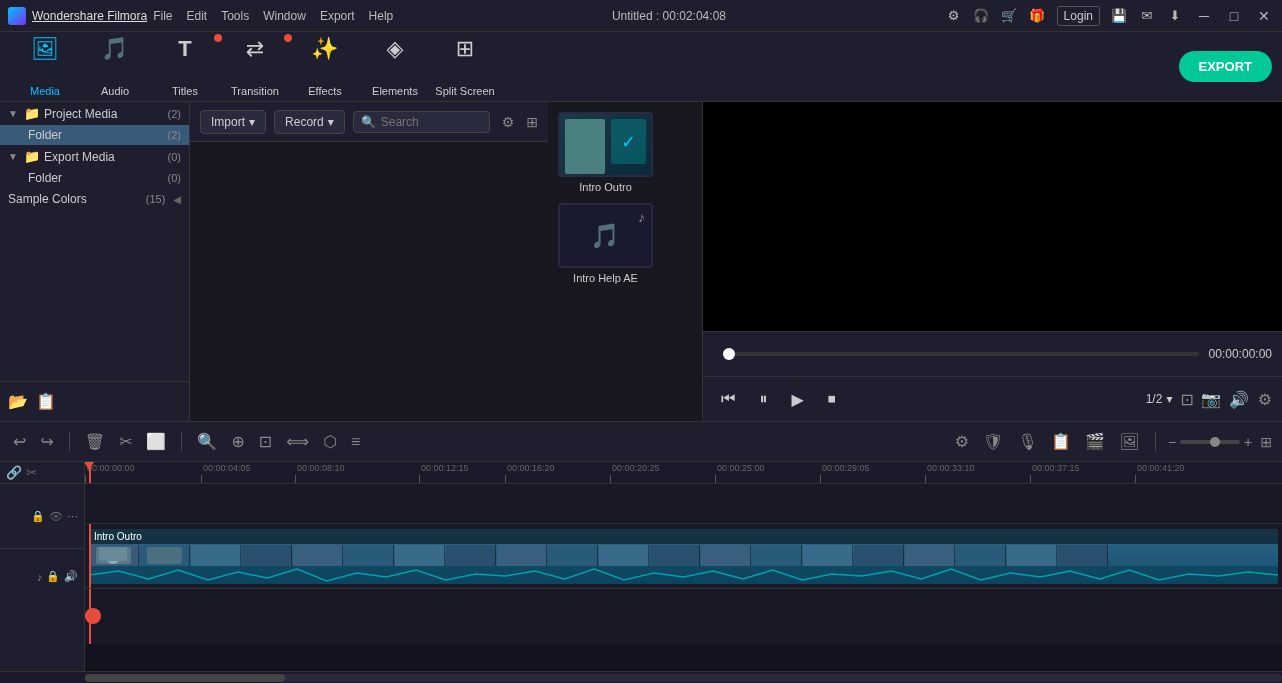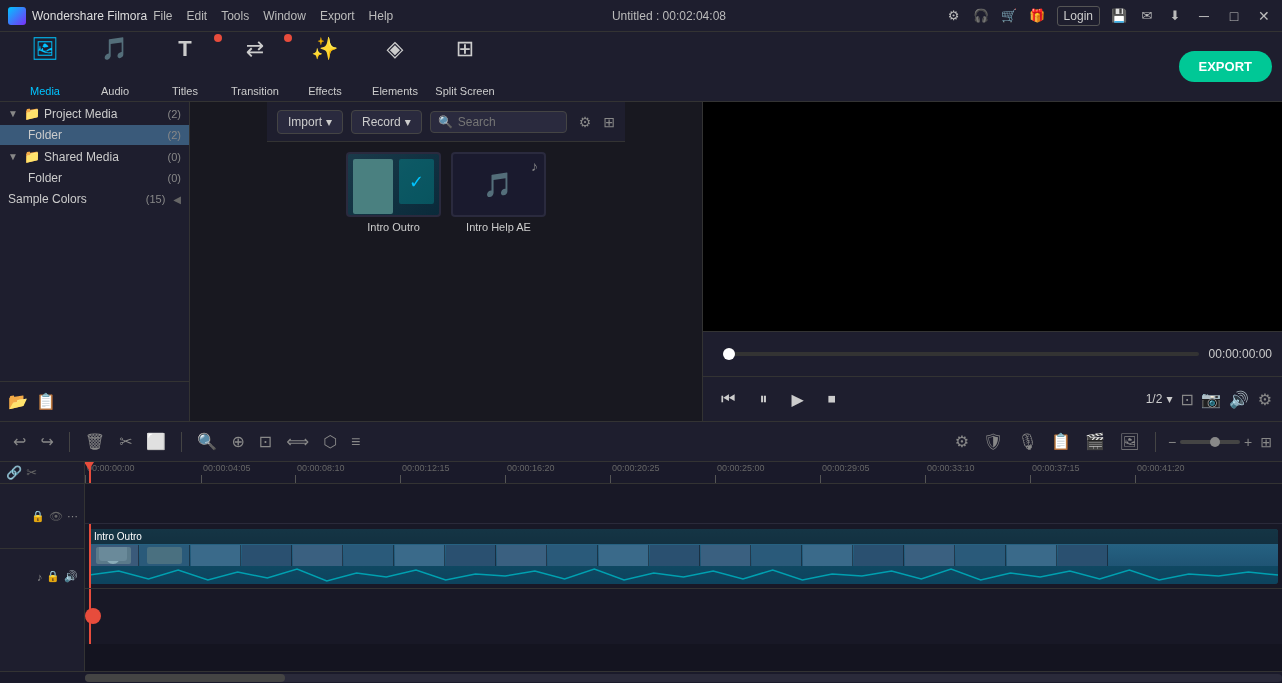--- a/index.html
+++ b/index.html
@@ -5,21 +5,21 @@
     * { margin: 0; padding: 0; box-sizing: border-box; }
     body { width: 1282px; height: 683px; background: #1a1a2e; font-family: 'Segoe UI', Arial, sans-serif; font-size: 12px; color: #ccc; overflow: hidden; }
 
     
     #titlebar {
       width: 100%; height: 32px; background: #1e1e2e; display: flex; align-items: center; justify-content: space-between;
       padding: 0 8px; border-bottom: 1px solid #333;
     }
     #titlebar-left { display: flex; align-items: center; gap: 6px; }
     #titlebar-logo { width: 18px; height: 18px; background: linear-gradient(135deg, #00c4ff, #7b2ff7); border-radius: 3px; }
-    #titlebar-appname { color: #ddd; font-size: 12px; }
+    #titlebar-appname { color: #ddd; font-size: 12px; text-decoration: underline; }
     #titlebar-menu { display: flex; gap: 14px; }
     #titlebar-menu span { color: #bbb; font-size: 12px; cursor: pointer; }
     #titlebar-center { color: #bbb; font-size: 12px; }
     #titlebar-right { display: flex; align-items: center; gap: 10px; }
     .titlebar-icon { width: 18px; height: 18px; display: flex; align-items: center; justify-content: center; color: #bbb; font-size: 13px; cursor: pointer; }
     #login-btn { color: #ccc; font-size: 12px; cursor: pointer; padding: 2px 6px; border: 1px solid #555; border-radius: 3px; }
     .win-btn { width: 20px; height: 20px; display: flex; align-items: center; justify-content: center; color: #bbb; cursor: pointer; font-size: 14px; }
 
     
     #main-toolbar {
@@ -64,21 +64,21 @@
     .tree-child-count { color: #888; font-size: 11px; }
     .simple-row {
       display: flex; align-items: center; padding: 4px 8px; cursor: pointer; gap: 4px;
     }
     .simple-label { flex: 1; font-size: 12px; color: #ccc; }
     .simple-count { color: #888; font-size: 11px; padding-left: 24px; }
     #left-panel-footer { height: 40px; display: flex; align-items: center; padding: 0 8px; gap: 8px; border-top: 1px solid #333; }
     .footer-icon { font-size: 16px; color: #888; cursor: pointer; }
 
     
-    #media-panel { flex: 1; background: #181820; display: flex; flex-direction: column; align-items: center; }
+    #media-panel { flex: 1; background: #181820; display: flex; flex-direction: row; }
     #media-toolbar { height: 40px; display: flex; align-items: center; padding: 0 10px; gap: 8px; border-bottom: 1px solid #333; background: #1e1e2e; }
     #import-btn {
       background: #2a2a3e; border: 1px solid #444; color: #ccc; padding: 4px 10px;
       border-radius: 4px; font-size: 12px; cursor: pointer; display: flex; align-items: center; gap: 4px;
     }
     #record-btn {
       background: #2a2a3e; border: 1px solid #444; color: #ccc; padding: 4px 10px;
       border-radius: 4px; font-size: 12px; cursor: pointer; display: flex; align-items: center; gap: 4px;
     }
     #search-box {
@@ -249,21 +249,21 @@
         <div class="tree-child-row selected" style="background:#3a5a7a;">
           <span class="tree-child-label">Folder</span>
           <span class="tree-child-count">(2)</span>
         </div>
       </div>
 
       <div class="tree-section">
         <div class="tree-row">
           <span class="tree-arrow">▼</span>
           <span class="tree-folder-icon">📁</span>
-          <span class="tree-label">Shared Media</span>
+          <span class="tree-label">Export Media</span>
           <span class="tree-count">(0)</span>
         </div>
         <div class="tree-child-row">
           <span class="tree-child-label">Folder</span>
           <span class="tree-child-count">(0)</span>
         </div>
       </div>
 
       <div class="simple-row">
         <span class="simple-label">Sample Colors</span>
@@ -414,21 +414,21 @@
             <div class="tl-ruler-tick"></div>
           </div>
           <div class="tl-ruler-mark" style="left:116px;">
             <span class="tl-ruler-label">00:00:04:05</span>
             <div class="tl-ruler-tick"></div>
           </div>
           <div class="tl-ruler-mark" style="left:210px;">
             <span class="tl-ruler-label">00:00:08:10</span>
             <div class="tl-ruler-tick"></div>
           </div>
-          <div class="tl-ruler-mark" style="left:315px;">
+          <div class="tl-ruler-mark" style="left:334px;">
             <span class="tl-ruler-label">00:00:12:15</span>
             <div class="tl-ruler-tick"></div>
           </div>
           <div class="tl-ruler-mark" style="left:420px;">
             <span class="tl-ruler-label">00:00:16:20</span>
             <div class="tl-ruler-tick"></div>
           </div>
           <div class="tl-ruler-mark" style="left:525px;">
             <span class="tl-ruler-label">00:00:20:25</span>
             <div class="tl-ruler-tick"></div>

